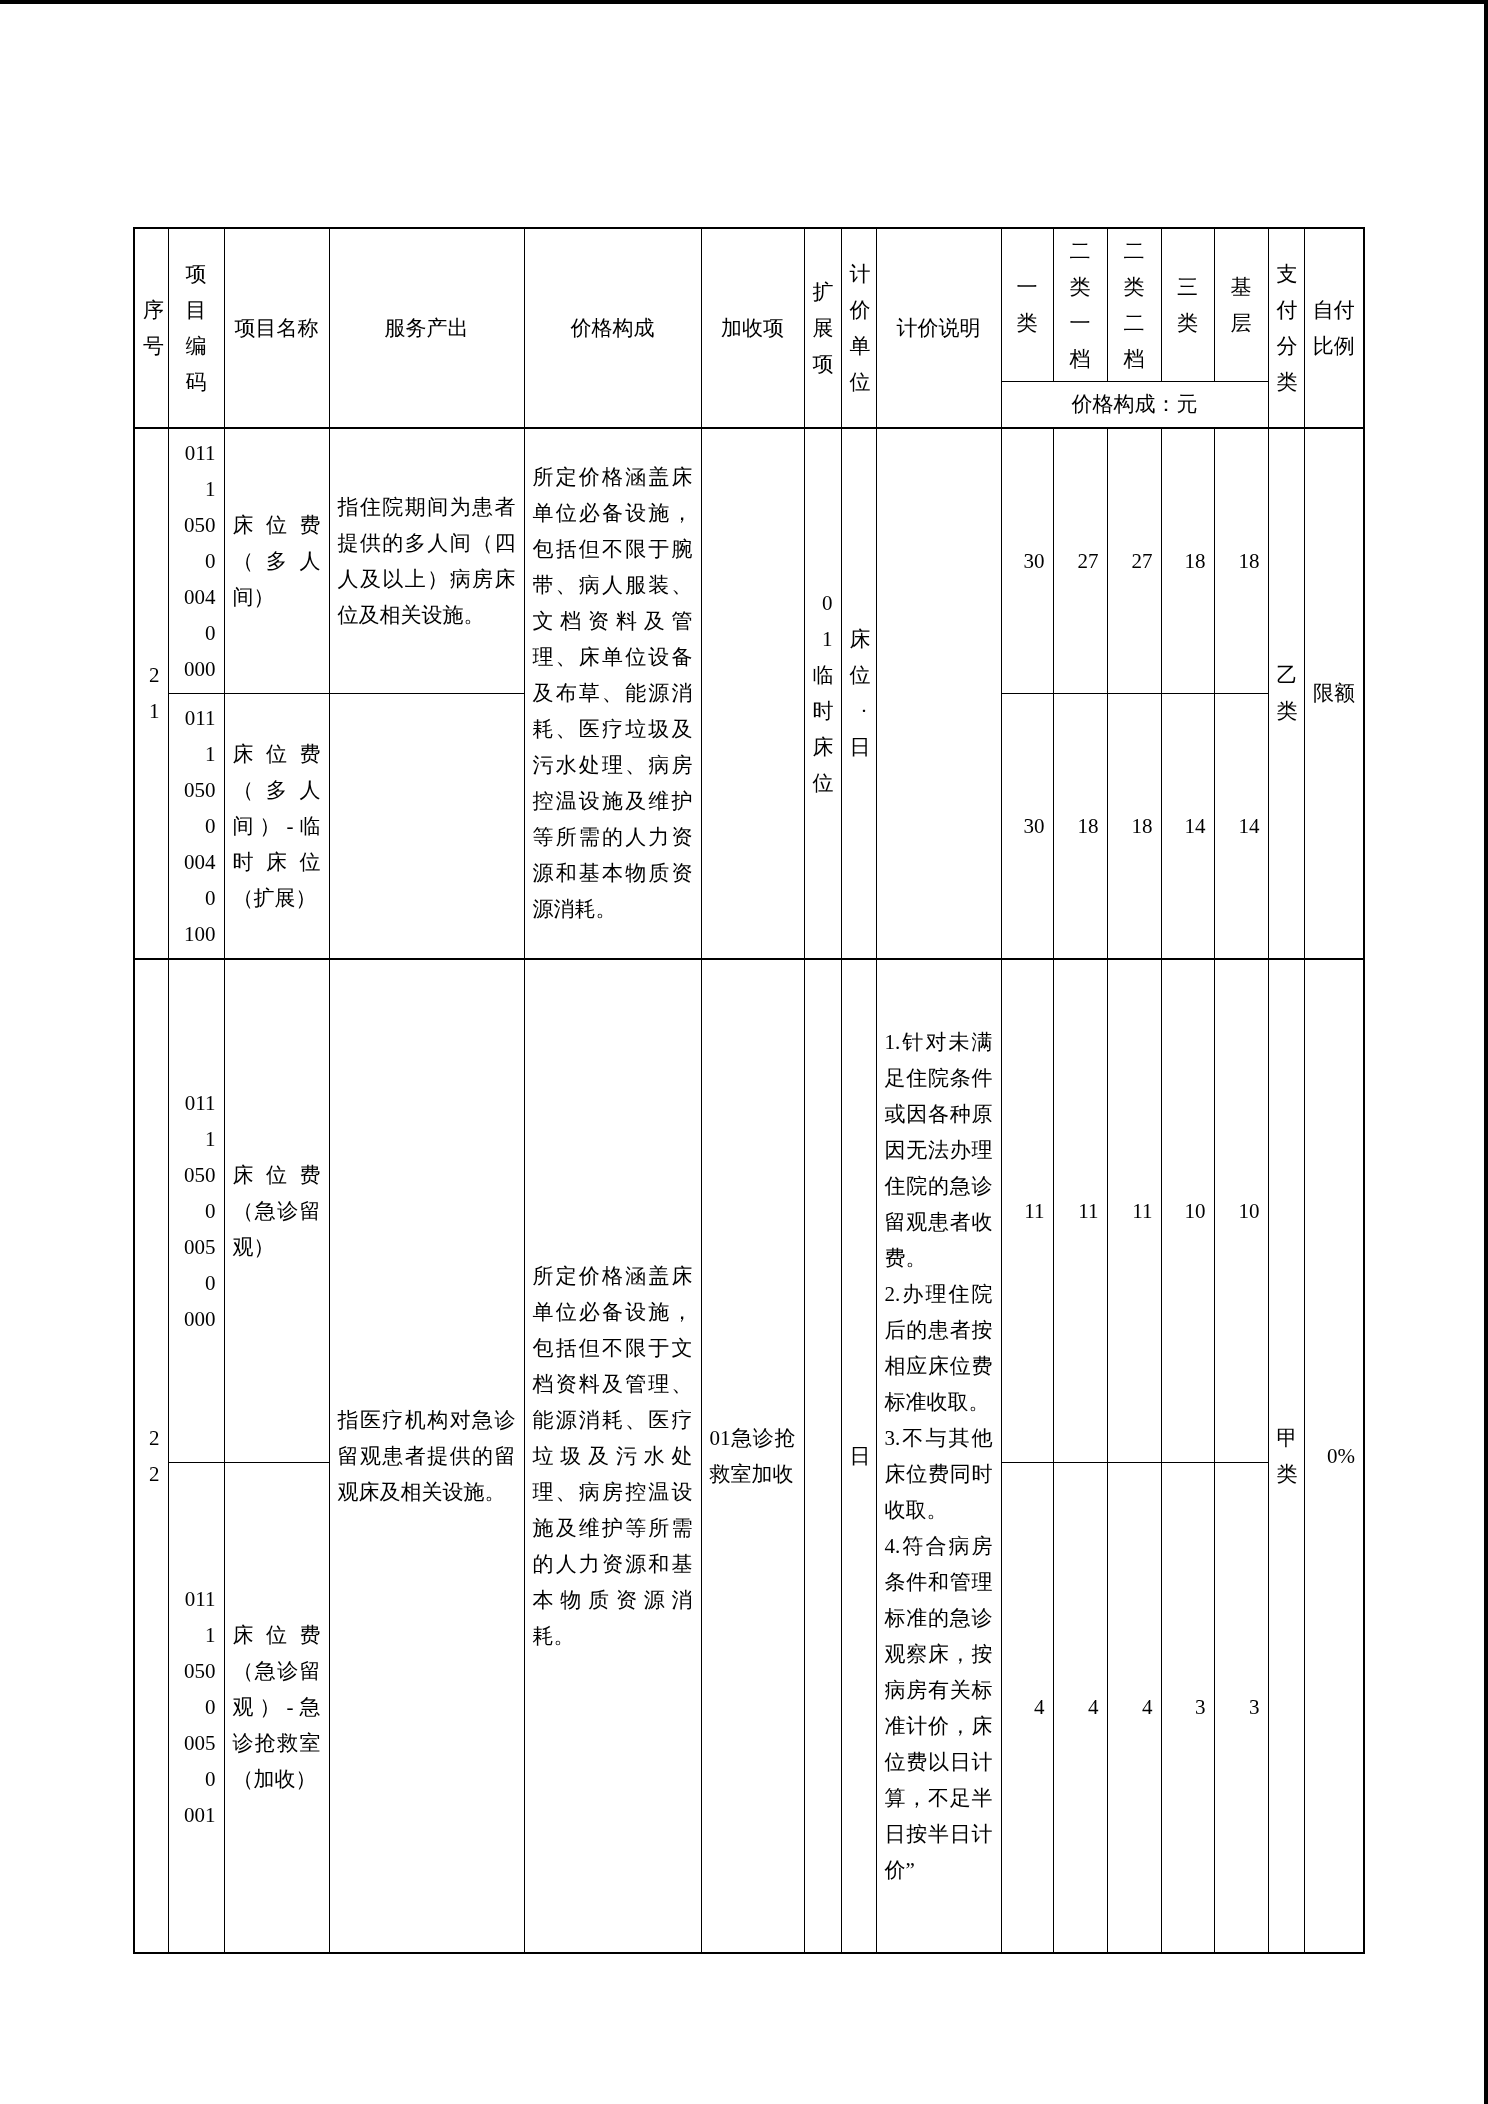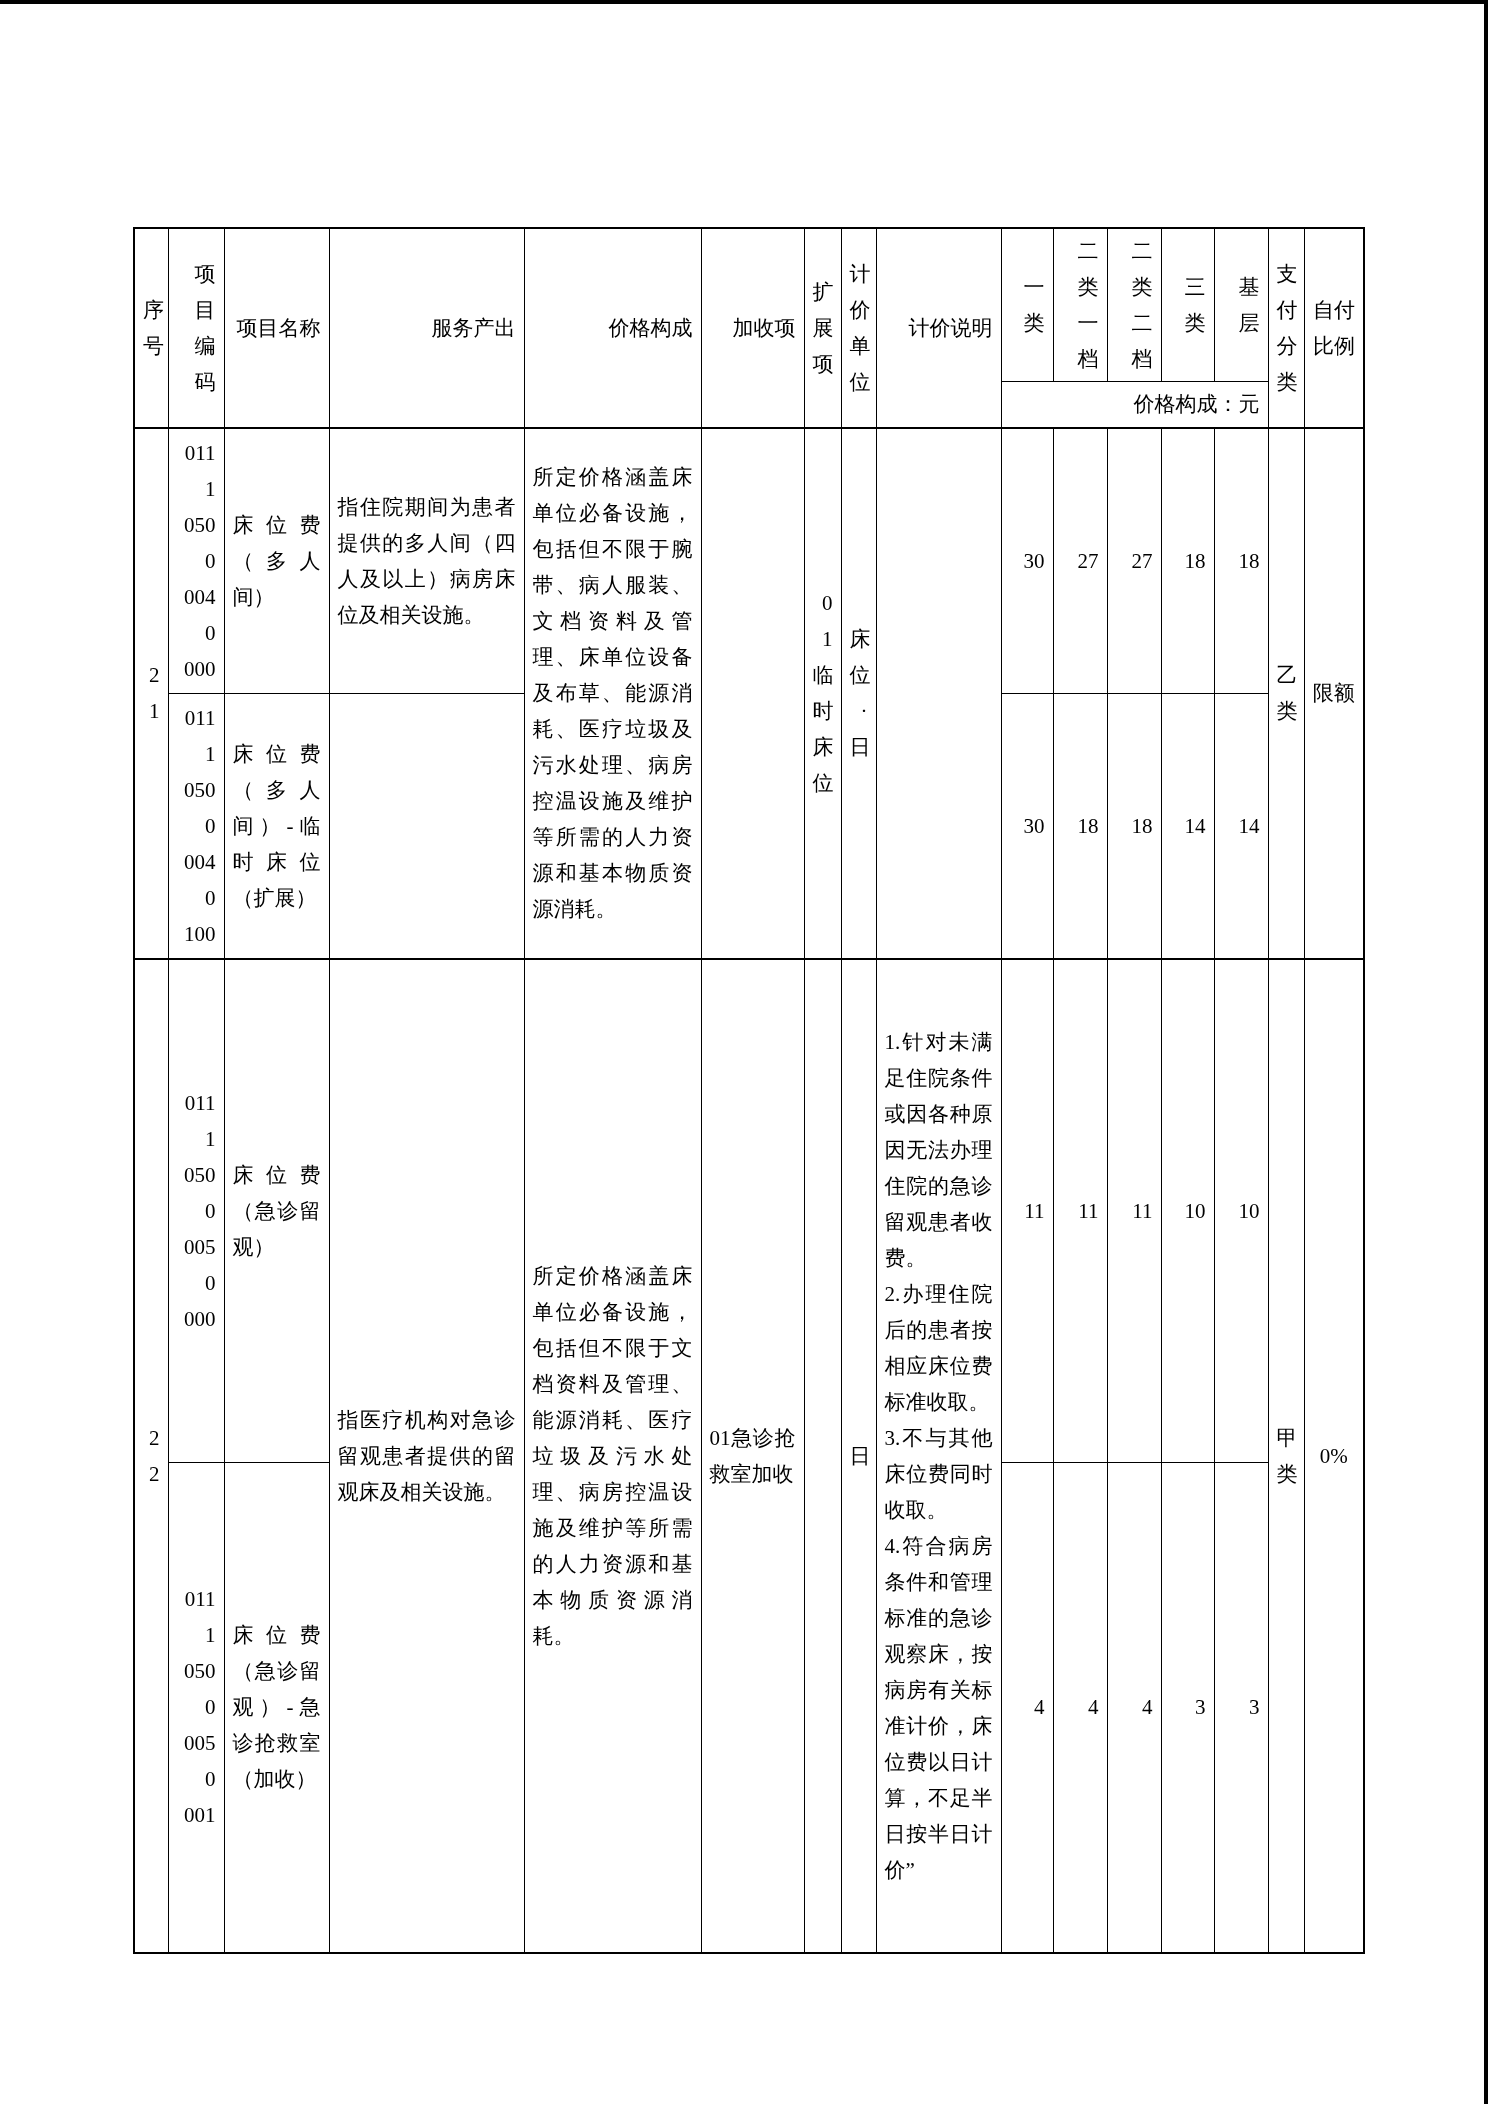--- a/index.html
+++ b/index.html
@@ -35,22 +35,22 @@
   .fee th, .fee td {
     border: 1px solid #000;
     font-weight: normal;
     font-size: 21px;
     line-height: 36px;
     padding: 4px 8px;
     vertical-align: middle;
     overflow: hidden;
     word-break: break-all;
   }
-  .fee th { text-align: right; }
-  .c { text-align: center; }
+  .fee th { text-align: center; }
+  .c { text-align: right; }
   .j { text-align: justify; margin-top: 48px; }
   .v { white-space: pre-line; text-align: right; padding-left: 2px; padding-right: 2px; }
   .num { text-align: right; }
   tr.sep td { border-top: 2px solid #000; }
 </style>
 </head>
 <body>
 
 <div class="edge-top"></div>
 <div class="edge-right"></div>

